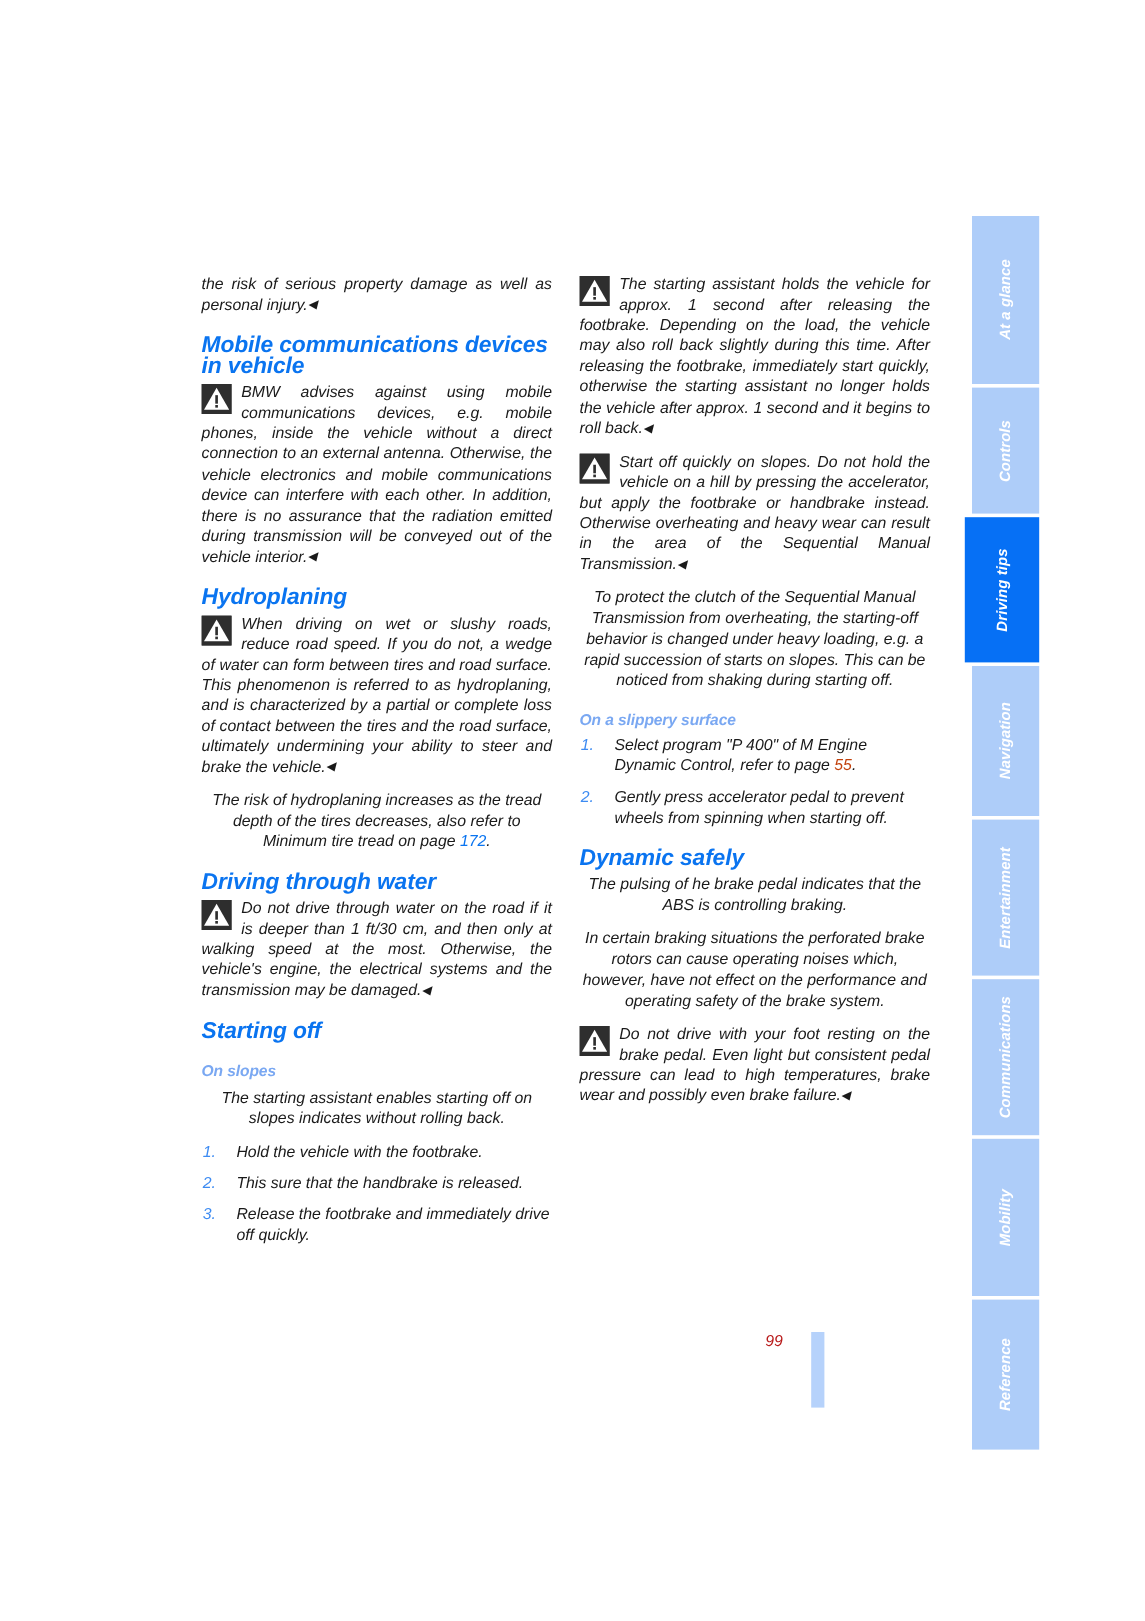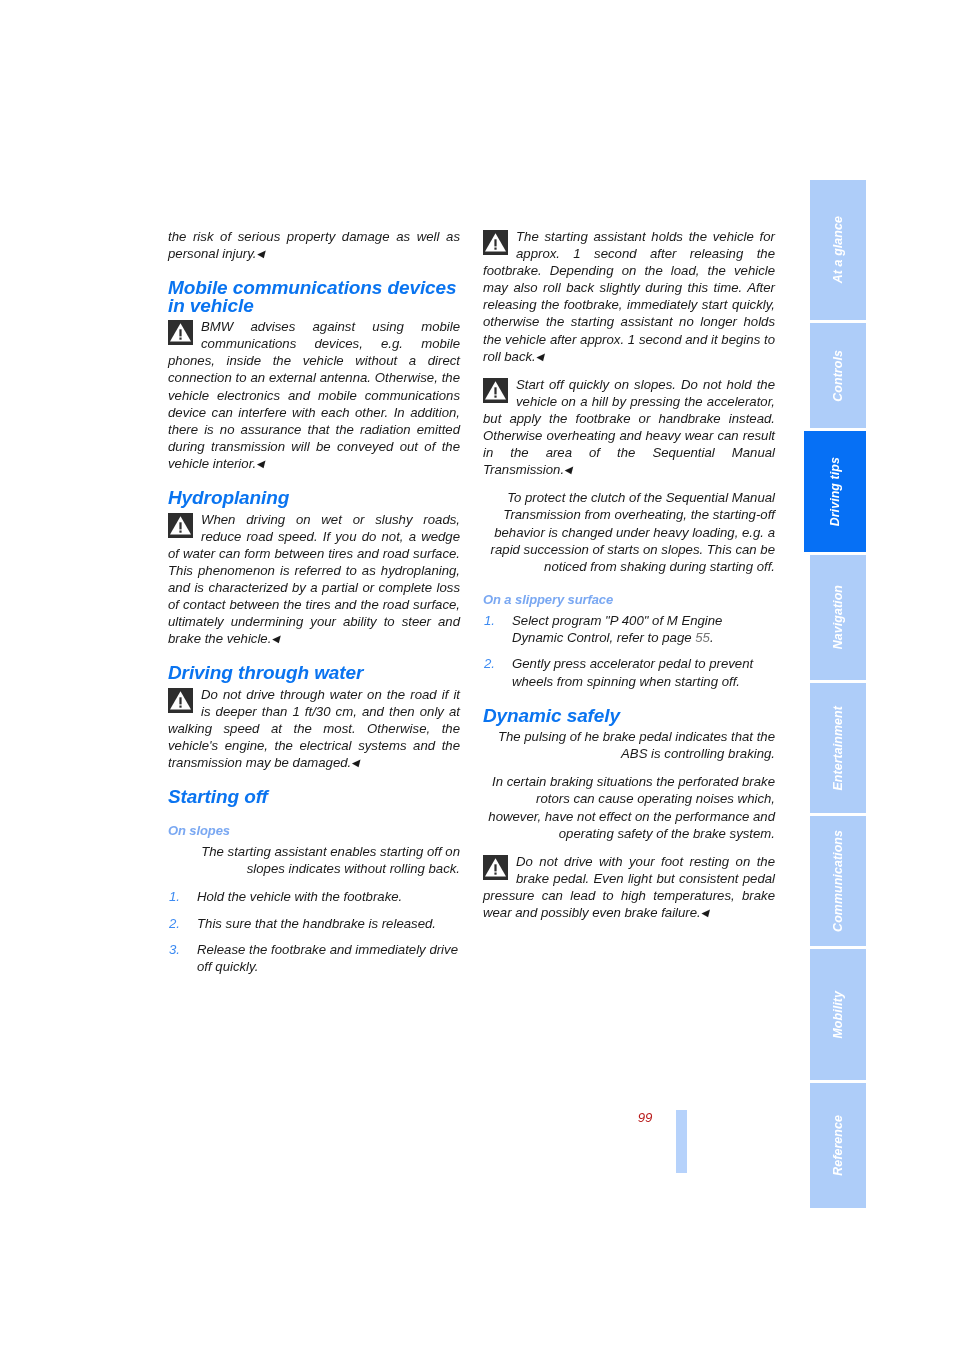--- a/index.html
+++ b/index.html
@@ -38,21 +38,21 @@
   }
   #col-left  { left: 168px; }
   #col-right { left: 483px; }
 
   .para {
     margin: 0 0 11px 0;
     text-align: justify;
     text-justify: inter-word;
     hyphens: manual;
   }
-  .para.last-line-left { text-align: right; }
+  .para.last-line-left { text-align: center; }
 
   
   .warn { position: relative; }
   .warn .warn-icon {
     float: left;
     width: 25px;
     height: 25px;
     margin: 2px 8px 0 0;
     background: #2e2e2e;
     position: relative;
@@ -186,20 +186,21 @@
       <span class="warn-icon">
         <svg width="25" height="25" viewBox="0 0 25 25">
           <rect x="0" y="0" width="25" height="25" fill="#2e2e2e"></rect>
           <polygon points="12.5,3.2 23,21.4 2,21.4" fill="#ffffff"></polygon>
           <rect x="11.4" y="9.3" width="2.2" height="7.1" fill="#2e2e2e"></rect>
           <rect x="11.4" y="17.5" width="2.2" height="2.2" fill="#2e2e2e"></rect>
         </svg>
       </span><span>When driving on wet or slushy roads, reduce road speed. If you do not, a wedge of water can form between tires and road surface. This phenomenon is referred to as hydroplaning, and is characterized by a partial or complete loss of contact between the tires and the road surface, ultimately undermining your ability to steer and brake the vehicle.</span><span class="endmark">◀</span>
     </p>
 
+    <p class="para last-line-left"><span>The risk of hydroplaning increases as the tread depth of the tires decreases, also refer to Minimum tire tread on page </span><span style="color:#0a74f0">172</span><span>.</span></p>
 
     <h2 class="h-main">Driving through water</h2>
 
     <p class="para warn">
       <span class="warn-icon">
         <svg width="25" height="25" viewBox="0 0 25 25">
           <rect x="0" y="0" width="25" height="25" fill="#2e2e2e"></rect>
           <polygon points="12.5,3.2 23,21.4 2,21.4" fill="#ffffff"></polygon>
           <rect x="11.4" y="9.3" width="2.2" height="7.1" fill="#2e2e2e"></rect>
           <rect x="11.4" y="17.5" width="2.2" height="2.2" fill="#2e2e2e"></rect>
@@ -253,21 +254,21 @@
       </span><span>Start off quickly on slopes. Do not hold the vehicle on a hill by pressing the accelerator, but apply the footbrake or handbrake instead. Otherwise overheating and heavy wear can result in the area of the Sequential Manual Transmission.</span><span class="endmark">◀</span>
     </p>
 
     <p class="para last-line-left">To protect the clutch of the Sequential Manual Transmission from overheating, the starting-off behavior is changed under heavy loading, e.g. a rapid succession of starts on slopes. This can be noticed from shaking during starting off.</p>
 
     <h3 class="h-sub">On a slippery surface</h3>
 
     <ol class="steps">
       <li>
         <span class="num">1.</span>
-        <span>Select program "P 400" of M Engine Dynamic Control, refer to page </span><span style="color:#737373">55</span><span>.</span>
+        <span>Select program "P 400" of M Engine Dynamic Control, refer to page </span><span style="color:#c2410c">55</span><span>.</span>
       </li>
       <li>
         <span class="num">2.</span>
         <span>Gently press accelerator pedal to prevent wheels from spinning when starting off.</span>
       </li>
     </ol>
 
     <h2 class="h-main">Dynamic safely</h2>
 
 

